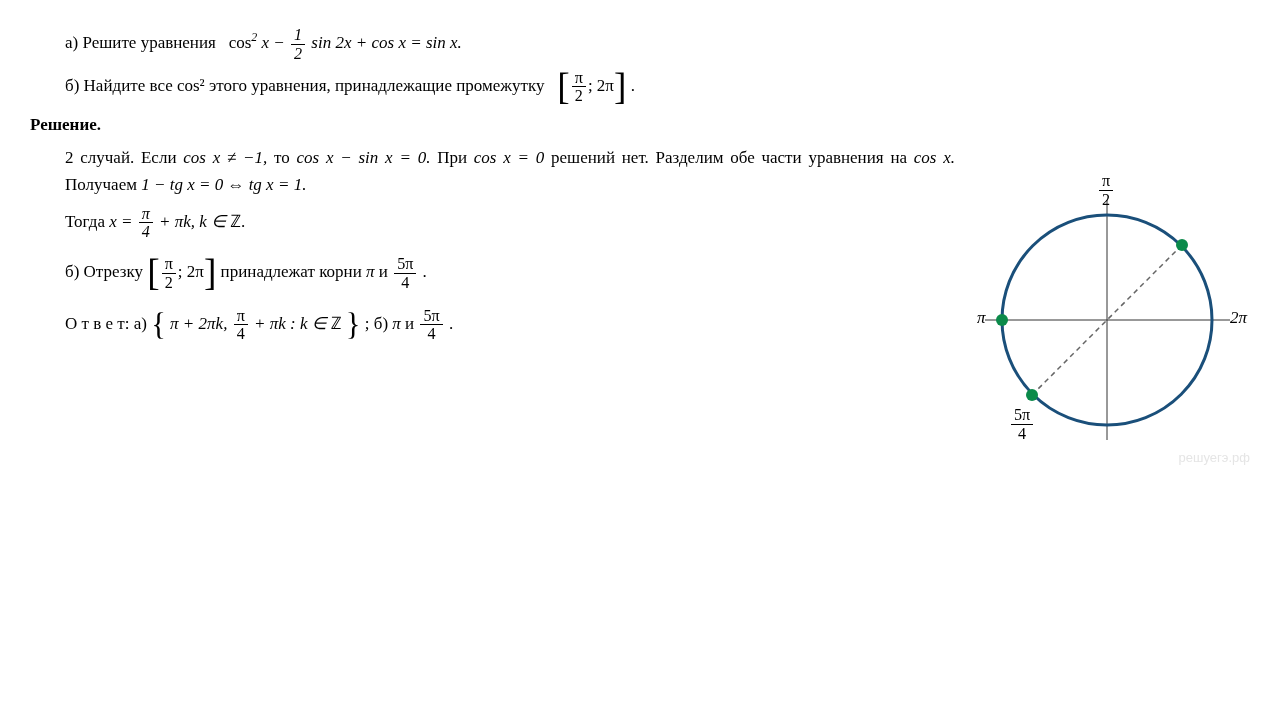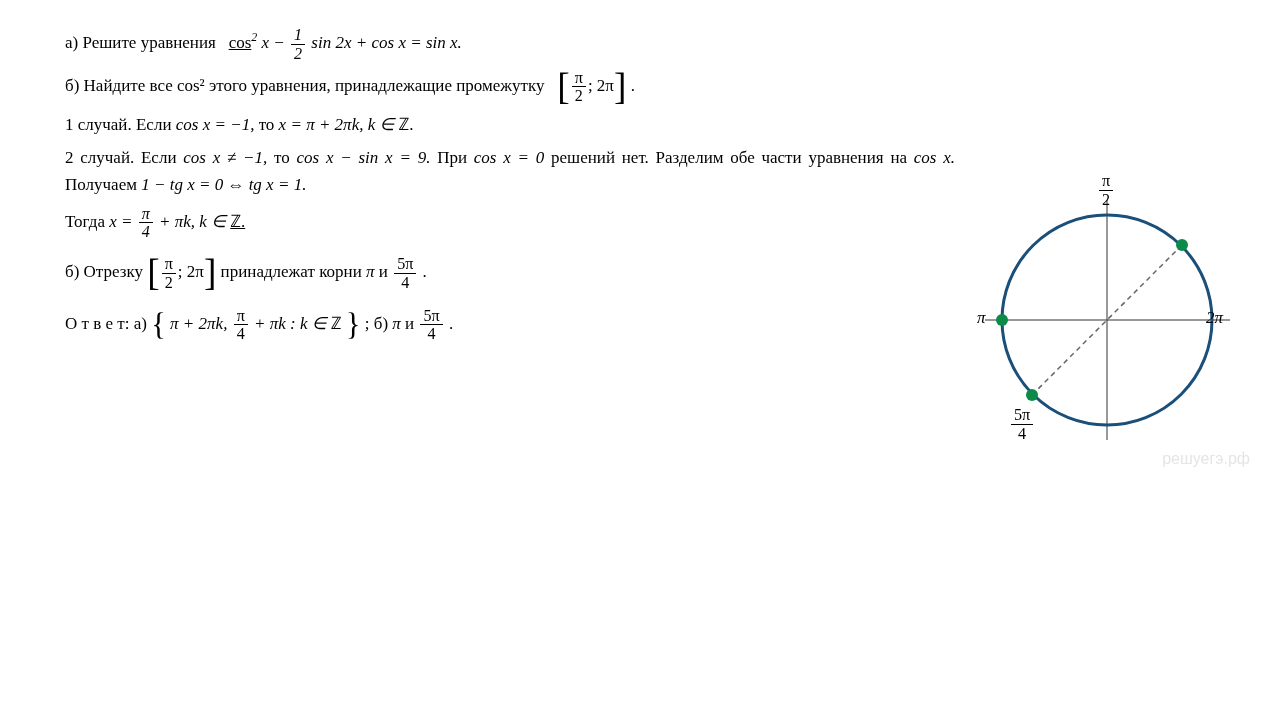--- a/index.html
+++ b/index.html
@@ -49,21 +49,21 @@
   }
   .frac .den {
     display: block;
     padding: 0 3px;
     line-height: 1.1;
   }
   .math {
     font-style: italic;
     font-family: 'Times New Roman', serif;
   }
-  .rm { font-style: normal; text-decoration: underline; }
+  .rm { font-style: normal; }
   .bigbr {
     font-size: 2.2em;
     vertical-align: middle;
     font-weight: normal;
     line-height: 0;
   }
   .medbr {
     font-size: 1.8em;
     vertical-align: middle;
     line-height: 0;
@@ -74,21 +74,21 @@
     right: 30px;
     top: 180px;
     width: 285px;
     height: 280px;
   }
   .watermark {
     position: absolute;
     right: 30px;
     top: 450px;
     color: #e5e5e5;
-    font-size: 16px;
+    font-size: 13px;
     font-family: Arial, sans-serif;
   }
   sup { font-size: 0.7em; }
 </style>
 </head>
 <body>
 
 <div class="content">
 
   <div class="line indent">
@@ -98,35 +98,30 @@
       <span class="rm">cos</span><sup>2</sup><span> x − </span><span class="frac"><span class="num">1</span><span class="den">2</span></span><span> sin 2x + cos x = sin x.</span>
     </span>
   </div>
 
   <div class="line indent">
     <span>б) Найдите все cos² этого уравнения, принадлежащие промежутку</span>
     &nbsp;
     <span class="bigbr">[</span><span class="frac"><span class="num">π</span><span class="den">2</span></span><span>; 2π</span><span class="bigbr">]</span> .
   </div>
 
+  <div class="line bold">Решение.</div>
 
 
 
-  <div class="line indent">
-    <span>1 случай. Если </span>
-    <span class="math">cos x = −1,</span>
-    <span> то </span>
-    <span class="math">x = π + 2πk,  k ∈ </span><span class="dbl">ℤ.</span>
-  </div>
 
   <div class="line indent justify" style="width:890px;">
     <span>2 случай. Если </span>
     <span class="math">cos x ≠ −1,</span>
     <span> то </span>
-    <span class="math">cos x − sin x = 9.</span>
+    <span class="math">cos x − sin x = 0.</span>
     <span> При </span>
     <span class="math">cos x = 0</span>
     <span> решений нет. Разделим обе части уравнения на </span>
     <span class="math">cos x.</span>
     <span> Получаем </span>
     <span class="math">1 − tg x = 0 ⇔ tg x = 1.</span>
   </div>
 
   <div class="line indent">
     <span>Тогда </span>
@@ -164,19 +159,19 @@
     <circle cx="142" cy="140" r="105" fill="none" stroke="#1a4f7a" stroke-width="3"></circle>
     <line x1="67" y1="215" x2="217" y2="65" stroke="#666" stroke-width="1.5" stroke-dasharray="5,4"></line>
     <circle cx="37" cy="140" r="6" fill="#0b8a4a"></circle>
     <circle cx="217" cy="65" r="6" fill="#0b8a4a"></circle>
     <circle cx="67" cy="215" r="6" fill="#0b8a4a"></circle>
   </svg>
   <div style="position:absolute;left:132px;top:-8px;text-align:center;">
     <span class="frac"><span class="num">π</span><span class="den">2</span></span>
   </div>
   <div style="position:absolute;left:12px;top:128px;font-style:italic;">π</div>
-  <div style="position:absolute;left:241px;top:128px;font-style:italic;">2π</div>
+  <div style="position:absolute;left:265px;top:128px;font-style:italic;">2π</div>
   <div style="position:absolute;left:44px;top:226px;">
     <span class="frac"><span class="num">5π</span><span class="den">4</span></span>
   </div>
 </div>
 
 <div class="watermark">решуегэ.рф</div>
 
 </body></html>

